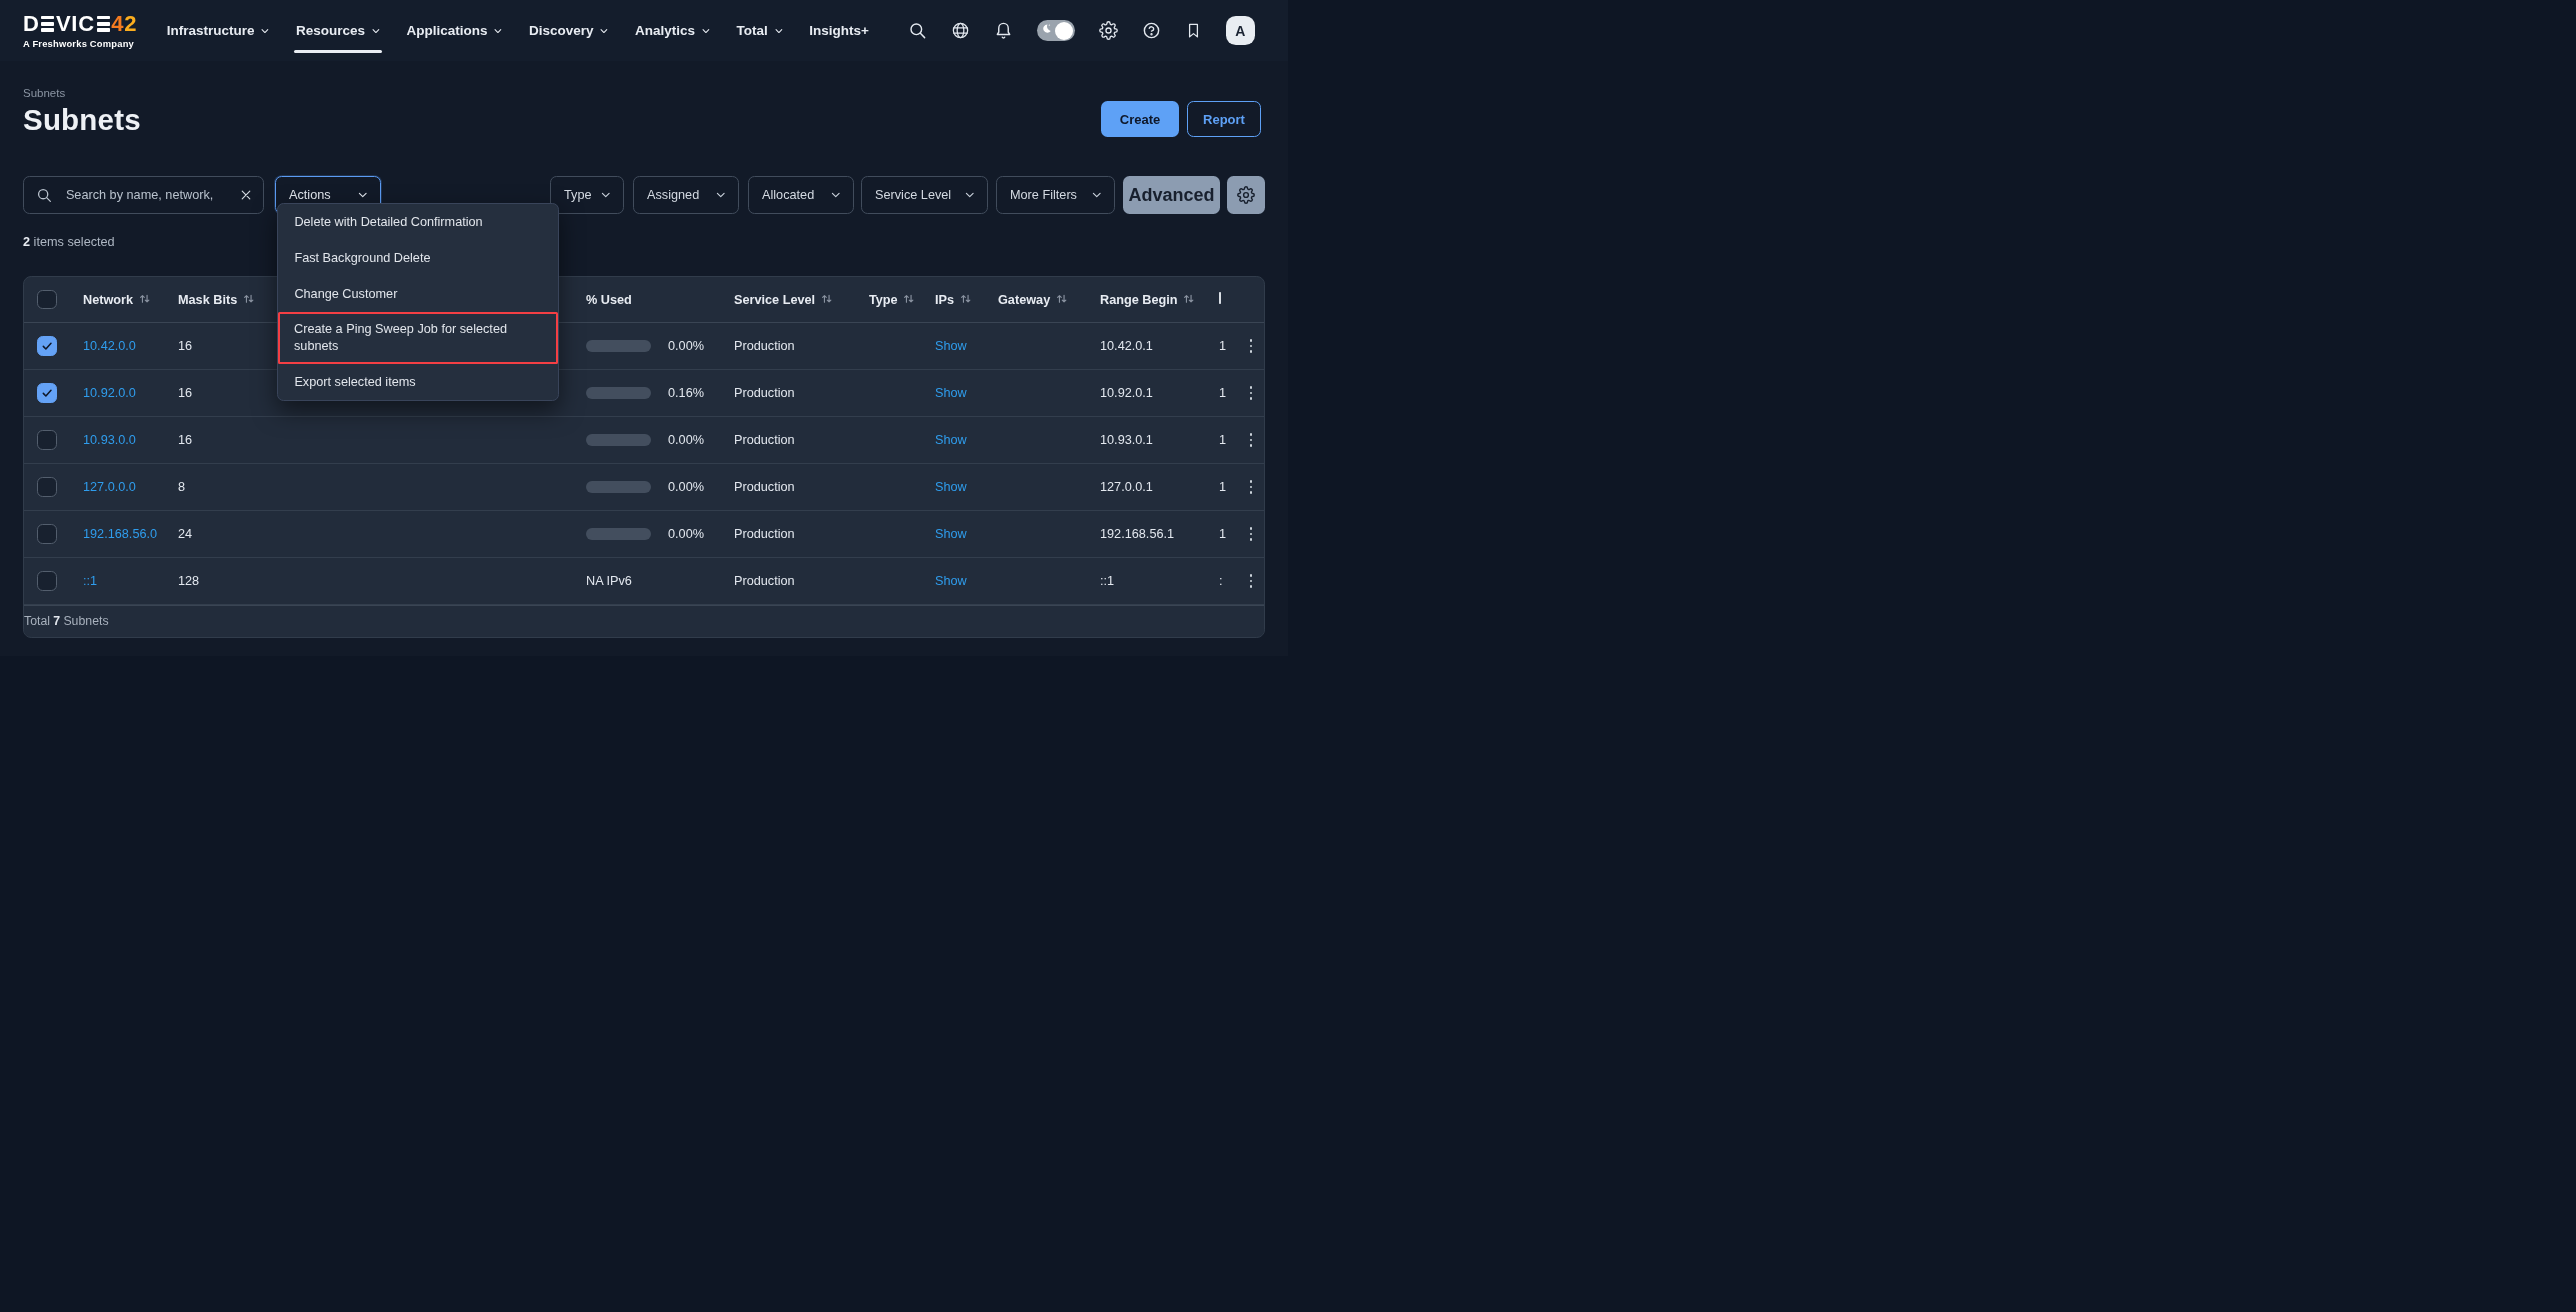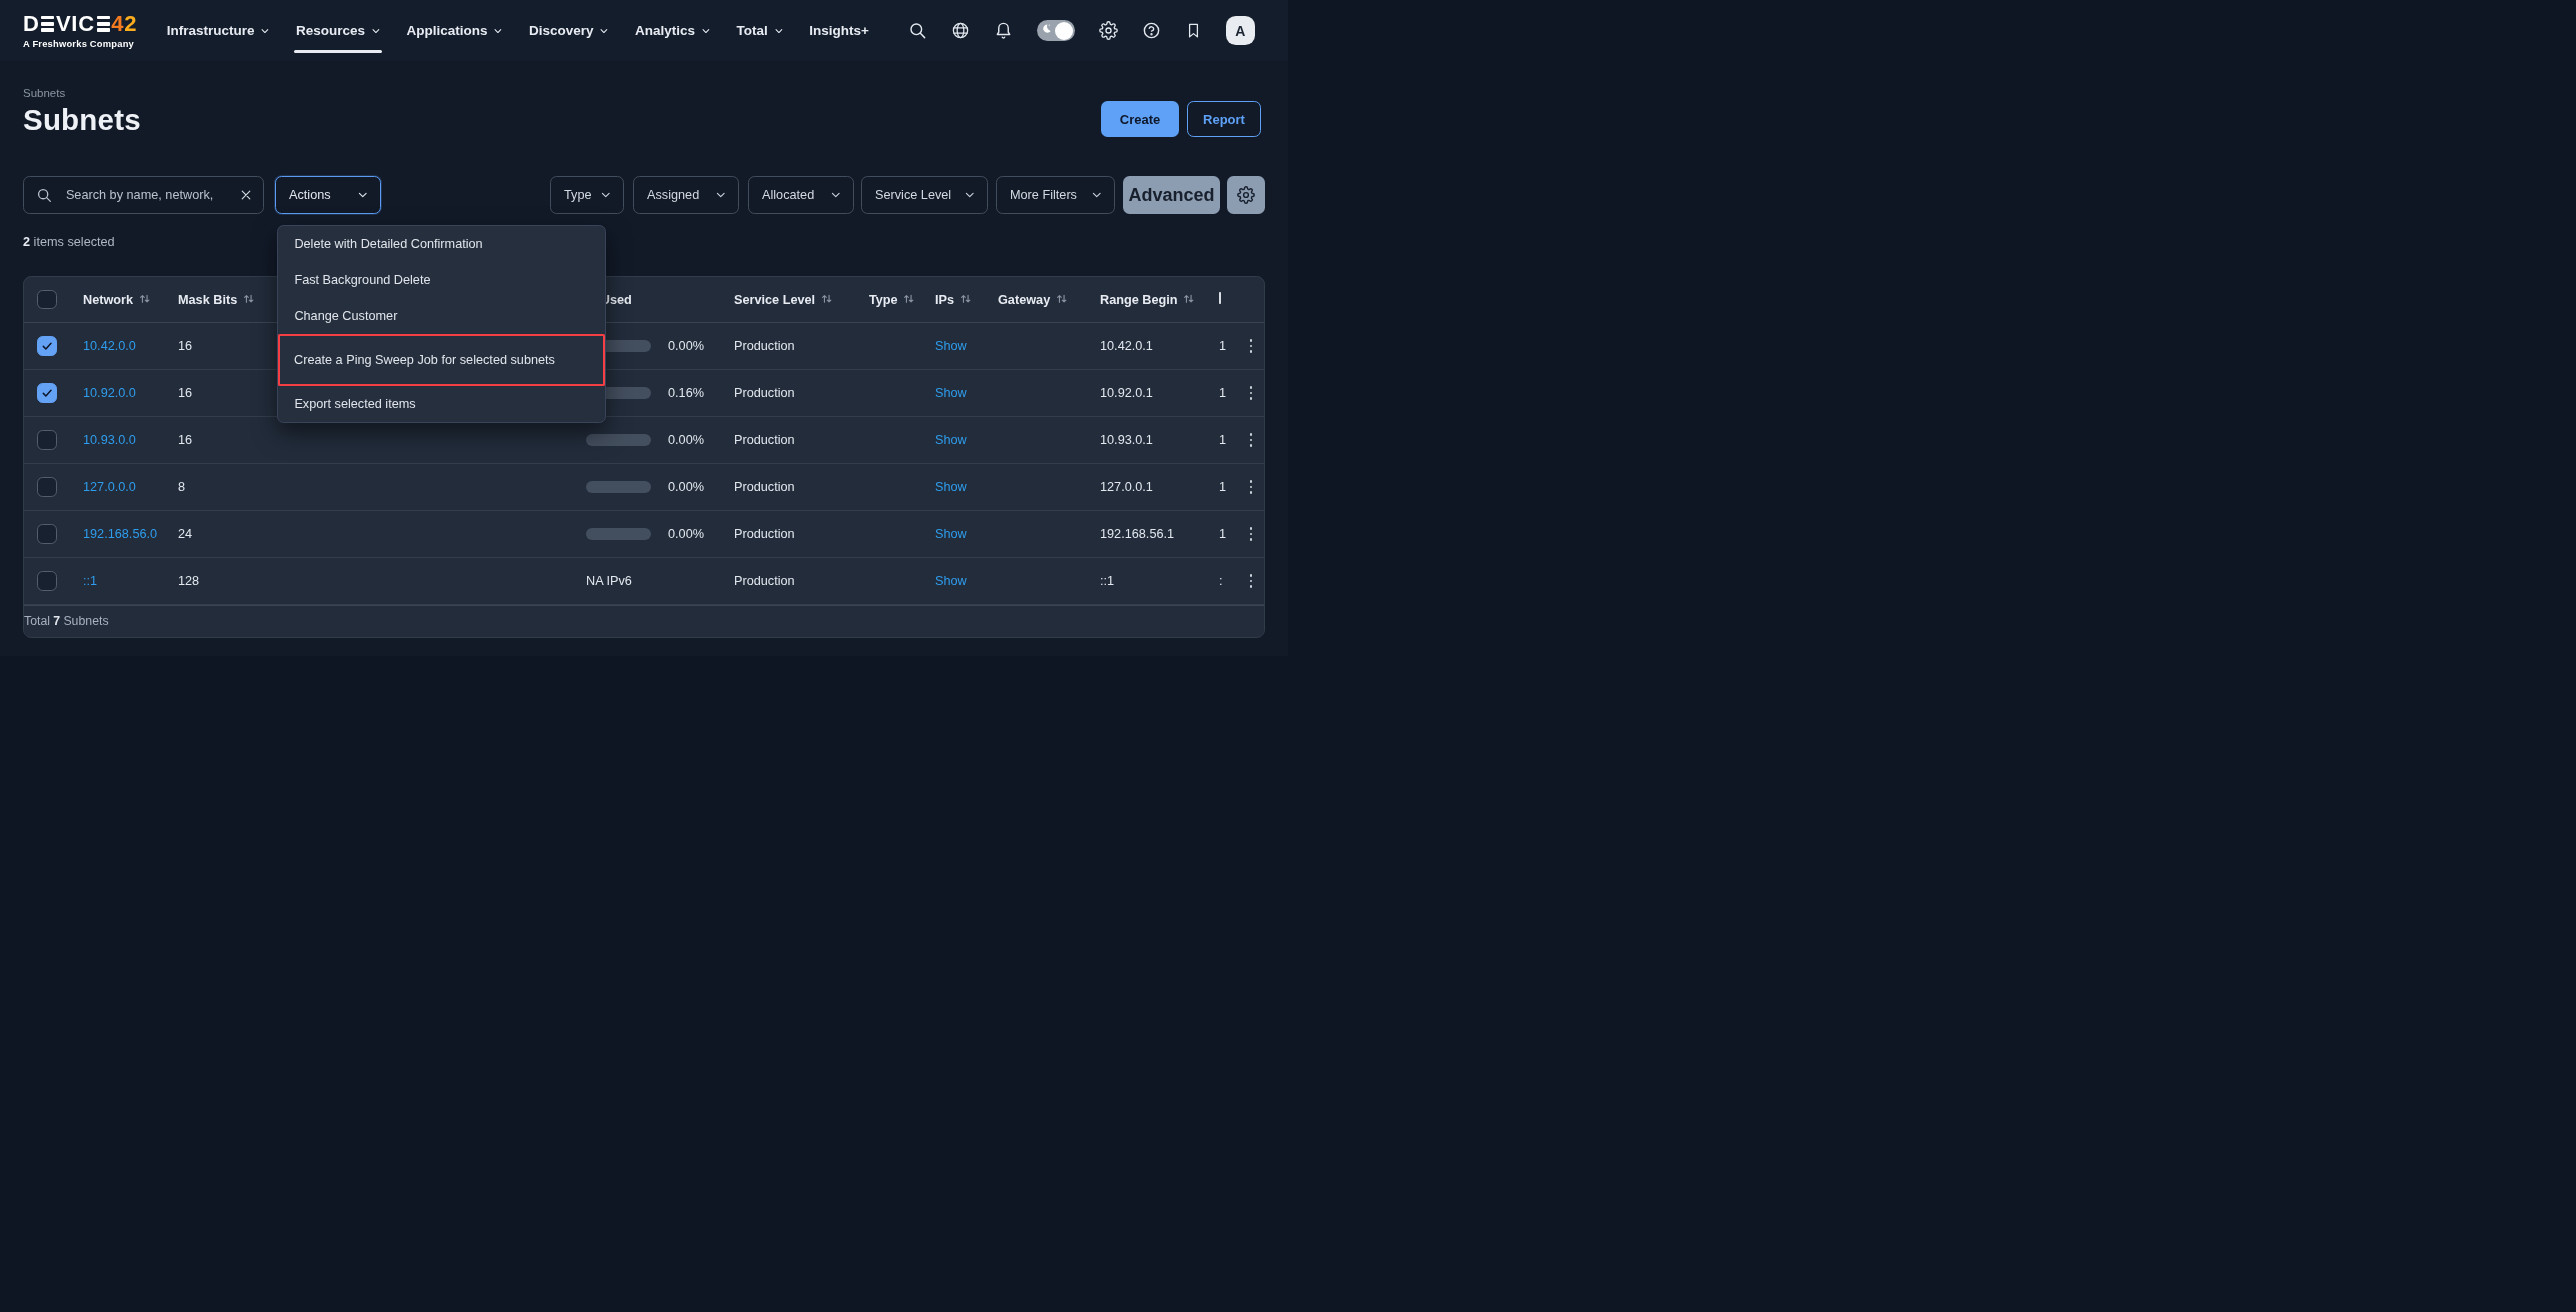--- a/index.html
+++ b/index.html
@@ -70,21 +70,21 @@
   .link { color:#2F9DED; text-decoration:none; cursor:pointer; }
   .c-used { display:flex; align-items:center; justify-content:space-between; padding-right:30px; }
   .bar { width:65px; height:12.3px; border-radius:6.5px; background:#434E5E; }
   .kebab { display:flex; flex-direction:column; gap:2.5px; align-items:center; cursor:pointer; padding:3.3px 4.9px; }
   .kebab i { width:2.9px; height:2.9px; border-radius:50%; background:#CDD4DC; }
   .clip-frag { display:inline-block; width:2px; height:12.3px; background:#D9DEE4; border-radius:0.8px; }
   .tfoot { height:31px; border-top:0.8px solid #3A4554; display:flex; align-items:center; padding-right:24px; font-size:12.3px; color:#A8B1BD; background:#222C3B; }
   .tfoot b { color:#E2E7ED; font-weight:700; margin:0 3.3px; }
 
   
-  .menu { position:absolute; left:277px; top:225px; width:329px; background:#252F3E; border:0.8px solid #39445A; border-radius:6.5px; box-shadow:0 9.8px 23px rgba(0,0,0,.5); z-index:20; overflow:hidden; }
+  .menu { position:absolute; left:277px; top:203px; width:282px; background:#252F3E; border:0.8px solid #39445A; border-radius:6.5px; box-shadow:0 9.8px 23px rgba(0,0,0,.5); z-index:20; overflow:hidden; }
   .menu-item { padding:9px 16.4px; font-size:12.7px; color:#E2E6EC; line-height:17px; cursor:pointer; display:flex; align-items:center; min-height:36px; }
   .menu-item.highlighted { border:2.5px solid #F43F44; padding:6.5px 14px; min-height:52px; border-radius:1.6px; }
 </style>
 </head>
 <body>
 
 <div id="page">
 
   <div class="navbar">
     <div class="logo">

